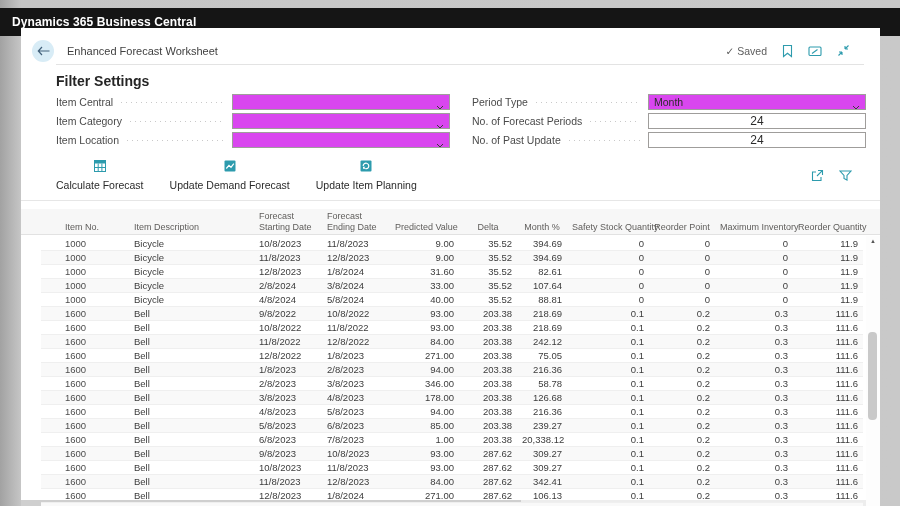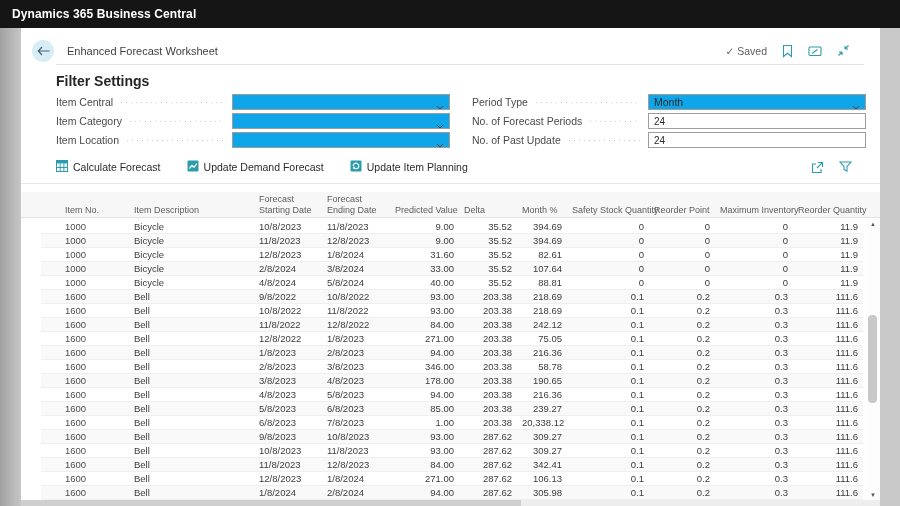--- a/index.html
+++ b/index.html
@@ -4,21 +4,21 @@
 <style>
   * { box-sizing: border-box; margin: 0; padding: 0; }
   html,body { width:900px; height:506px; overflow:hidden; }
   body {
     font-family: "Liberation Sans", sans-serif;
     background: linear-gradient(to right, #a2a2a2 0px, #c6c6c6 21px, #c9c9c9 100%);
     position: relative;
   }
   
   .topbar {
-    position:absolute; left:0; top:0; width:900px; height:28px;
+    position:absolute; left:0; top:8px; width:900px; height:28px;
     background:#151515; color:#fff;
     display:flex; align-items:center; padding:0 8px 0 12px;
   }
   .topbar-title { font-size:12px; font-weight:700; letter-spacing:.1px; }
   .topbar-right { margin-left:auto; display:flex; align-items:center; }
   .env { font-size:11.5px; margin-right:14px; cursor:pointer; }
   .tb-icon { width:26px; height:28px; display:flex; align-items:center; justify-content:center; cursor:pointer; }
   .tb-icon svg { display:block; }
   .gear-glyph { font-size:13px; line-height:1; color:#fff; }
   .help-glyph { font-size:12px; font-weight:700; color:#fff; }
@@ -45,54 +45,55 @@
   .divider-inset { height:1px; background:#e3e3e3; margin:3px 16px 0 35px; flex:none; }
   
   .filters { padding:8px 14px 0 35px; flex:none; }
   .filters-title { font-size:14px; font-weight:700; color:#252525; margin-bottom:5px; }
   .filter-grid { display:grid; grid-template-columns:1fr 1fr; column-gap:22px; row-gap:3px; }
   .field { display:flex; align-items:center; height:16px; }
   .field-label { font-size:10.5px; color:#4a4a4a; white-space:nowrap; flex:none; }
   .leader { flex:1; height:1px; margin:0 8px;
     background:repeating-linear-gradient(to right,#c9c9c9 0 1px, transparent 1px 5px); }
   .select-box {
-    flex:none; width:218px; height:16px; border:1px solid #9f9d9b; background:#0ea5e9;
+    flex:none; width:218px; height:16px; border:1px solid #9f9d9b; background:#d946ef;
     position:relative; font-size:10.5px; cursor:pointer;
   }
   .select-value { display:block; padding:0 18px 0 5px; line-height:14px; color:#2b2b2b;
     overflow:hidden; white-space:nowrap; }
   .chevron { position:absolute; right:5px; top:5px; }
   .num-input {
     flex:none; width:218px; height:16px; border:1px solid #9f9d9b; background:#fff;
-    font-size:10px; font-family:"Liberation Sans",sans-serif; text-align:left; padding:0 5px; color:#2b2b2b;
+    font-size:12px; font-family:"Liberation Sans",sans-serif; text-align:center; padding:0 5px; color:#2b2b2b;
   }
   
   .actions { display:flex; align-items:center; padding:12px 28px 0 35px; flex:none; }
   .action-btn {
     display:flex; align-items:center; gap:5px; margin-right:26px;
     font-size:10.5px; color:#2b2b2b; background:none; border:none; cursor:pointer;
     font-family:"Liberation Sans",sans-serif;
+    flex-direction:column;
   }
   .actions-right { margin-left:auto; display:flex; align-items:center; gap:15px; }
   .divider-full { height:1px; background:#e6e6e6; margin-top:9px; flex:none; }
   
   .grid-area { position:relative; margin-top:8px; flex:1; }
   .header-band { position:absolute; left:0; right:0; top:0; height:26px; background:#f7f7f7;
     border-bottom:1px solid #e2e2e2; }
   table { border-collapse:collapse; table-layout:fixed; width:822px; margin-left:20px;
     position:relative; z-index:1; }
   col.c1{width:88px} col.c2{width:125px} col.c3{width:68px} col.c4{width:68px}
   col.c5{width:69px} col.c6{width:58px} col.c7{width:50px} col.c8{width:82px}
   col.c9{width:66px} col.c10{width:78px} col.c11{width:70px}
   th {
     font-size:9px; font-weight:400; color:#5f5d5b; vertical-align:bottom;
     padding:2px 5px 4px; line-height:1.2; height:26px; white-space:nowrap;
   }
   th.wrap { white-space:normal; }
-  th.l { text-align:left; } th.r { text-align:left; }
+  th.l { text-align:left; } th.r { text-align:center; }
   th:first-child { padding-left:24px; }
   td {
     font-size:9.5px; color:#3c3c3c; padding:0 5px; height:13px; line-height:13px;
     border-bottom:1px solid #efefef; white-space:nowrap; overflow:hidden; cursor:default;
   }
   td:first-child { padding-left:24px; color:#4c4c4c; }
   td.l { text-align:left; } td.r { text-align:right; }
   tbody tr:nth-child(even) { background:#f9f9f9; }
   
   .vscroll { position:absolute; right:0; top:27px; width:14px; height:281px; background:#fdfdfd; z-index:2; }
@@ -432,21 +433,21 @@
             <td class="r">0.3</td>
             <td class="r">111.6</td>
       </tr>
           <tr>
         <td class="l">1600</td>
             <td class="l">Bell</td>
             <td class="l">3/8/2023</td>
             <td class="l">4/8/2023</td>
             <td class="r">178.00</td>
             <td class="r">203.38</td>
-            <td class="r">190.65</td>
+            <td class="r">126.68</td>
             <td class="r">0.1</td>
             <td class="r">0.2</td>
             <td class="r">0.3</td>
             <td class="r">111.6</td>
       </tr>
           <tr>
         <td class="l">1600</td>
             <td class="l">Bell</td>
             <td class="l">4/8/2023</td>
             <td class="l">5/8/2023</td>

